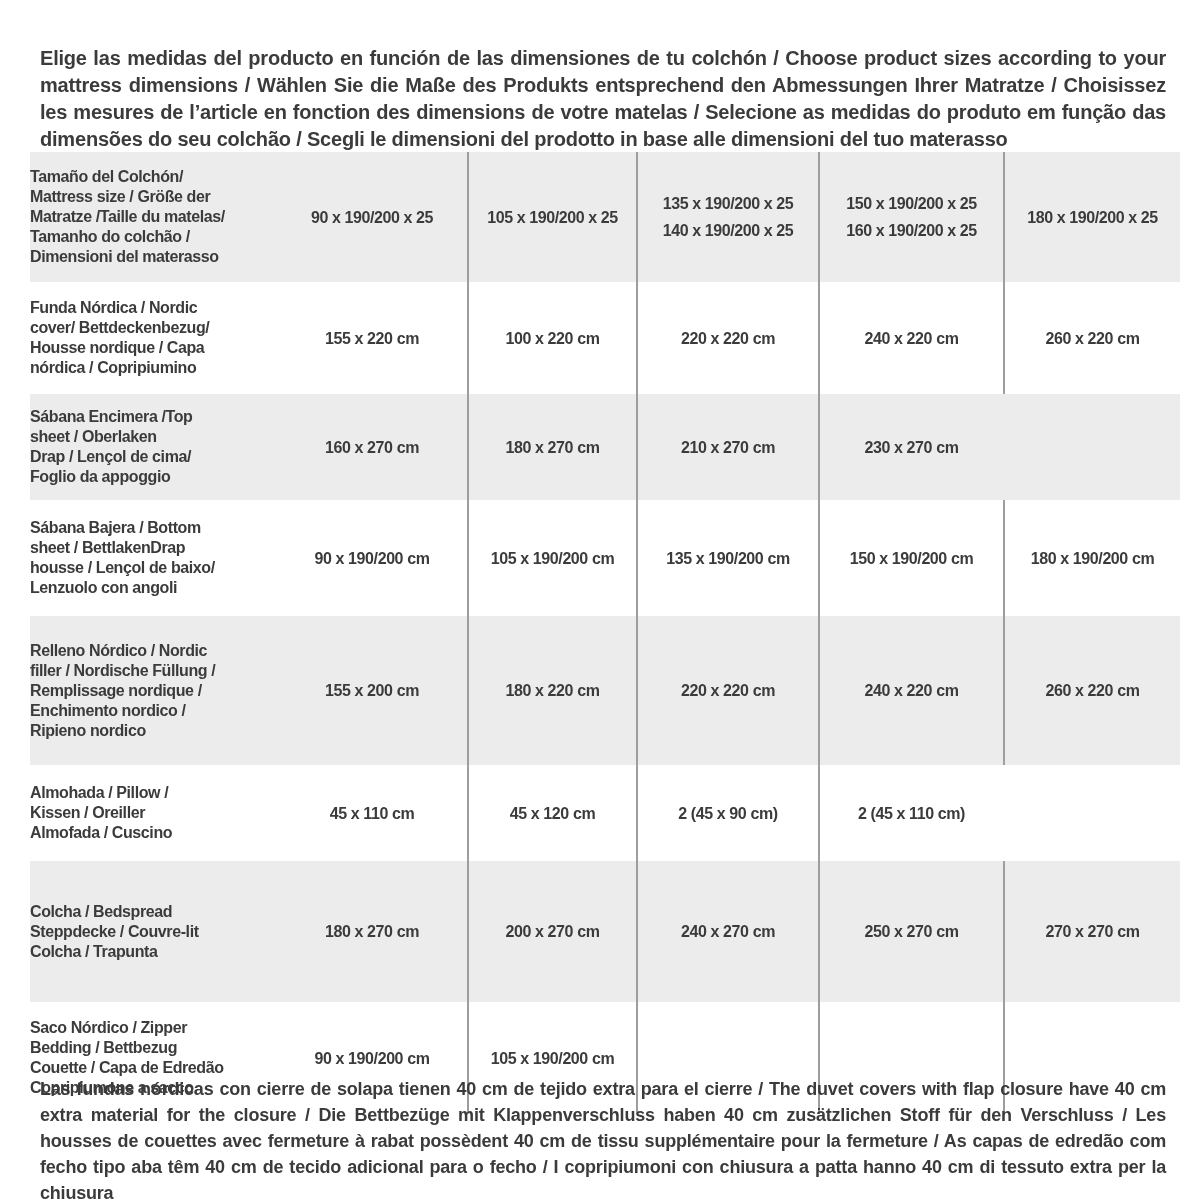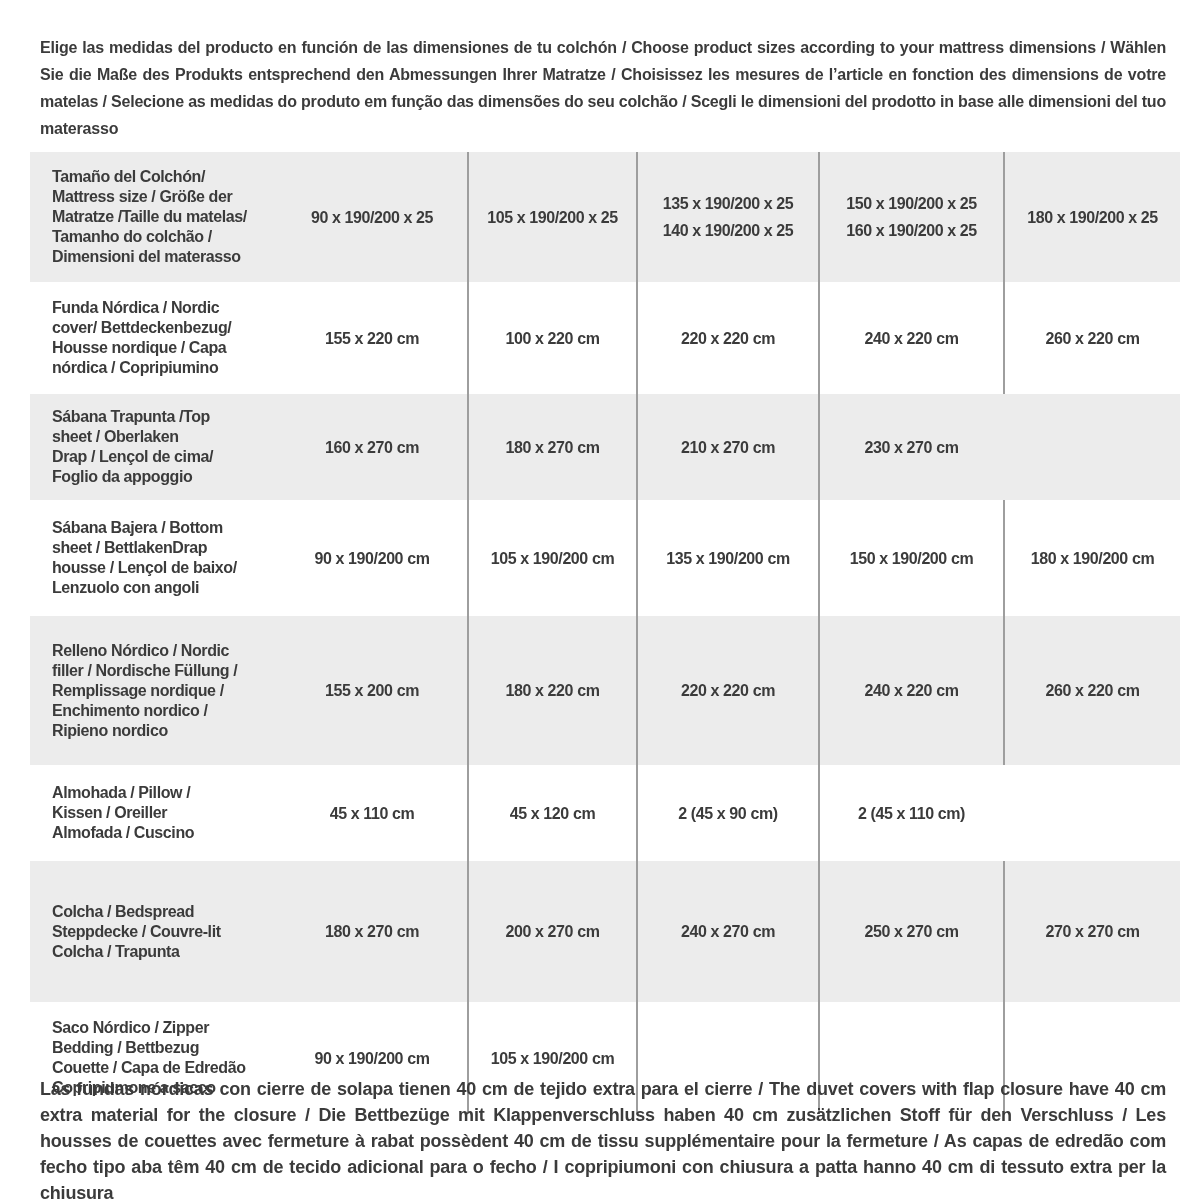--- a/index.html
+++ b/index.html
@@ -6,22 +6,22 @@
   html, body { background: #ffffff; }
   body {
     width: 1200px; height: 1200px;
     font-family: "Liberation Sans", sans-serif;
     color: #3b3b3b;
     overflow: hidden;
   }
   .page { position: relative; width: 1200px; height: 1200px; }
 
   .intro {
-    position: absolute; top: 34px; left: 40px; width: 1126px;
-    font-size: 16px; font-weight: 700; line-height: 27px;
+    position: absolute; top: 45px; left: 40px; width: 1126px;
+    font-size: 20px; font-weight: 700; line-height: 27px;
     letter-spacing: -0.2px; text-align: justify;
   }
 
   .size-table {
     position: absolute; top: 152px; left: 30px; width: 1150px;
   }
   .row {
     display: grid;
     grid-template-columns: 247px 190px 169px 182px 185px 177px;
   }
@@ -30,21 +30,21 @@
   .r1 { height: 112px; }
   .r2 { height: 106px; }
   .r3 { height: 116px; }
   .r4 { height: 149px; }
   .r5 { height: 96px; }
   .r6 { height: 141px; }
   .r7 { height: 112px; }
 
   .cell { display: flex; align-items: center; min-width: 0; }
   .cell.bordered { border-left: 2px solid #9e9e9e; }
-  .label-cell { padding-left: 22px; }
+  .label-cell { padding-left: 0; }
   .label {
     font-size: 16px; font-weight: 700; line-height: 20px;
     letter-spacing: -0.4px; white-space: pre-line;
   }
   .value-cell { justify-content: center; text-align: center; }
   .value {
     font-size: 16px; font-weight: 700; line-height: 27px;
     letter-spacing: -0.4px; white-space: pre-line;
   }
 
@@ -109,21 +109,21 @@
       <div class="cell value-cell bordered">
         <span class="value">240 x 220 cm</span>
       </div>
       <div class="cell value-cell bordered">
         <span class="value">260 x 220 cm</span>
       </div>
     </div>
 
     <div class="row gray r2">
       <div class="cell label-cell">
-        <span class="label">Sábana Trapunta /Top
+        <span class="label">Sábana Encimera /Top
 sheet / Oberlaken
 Drap / Lençol de cima/
 Foglio da appoggio</span>
       </div>
       <div class="cell value-cell">
         <span class="value">160 x 270 cm</span>
       </div>
       <div class="cell value-cell bordered">
         <span class="value">180 x 270 cm</span>
       </div>

